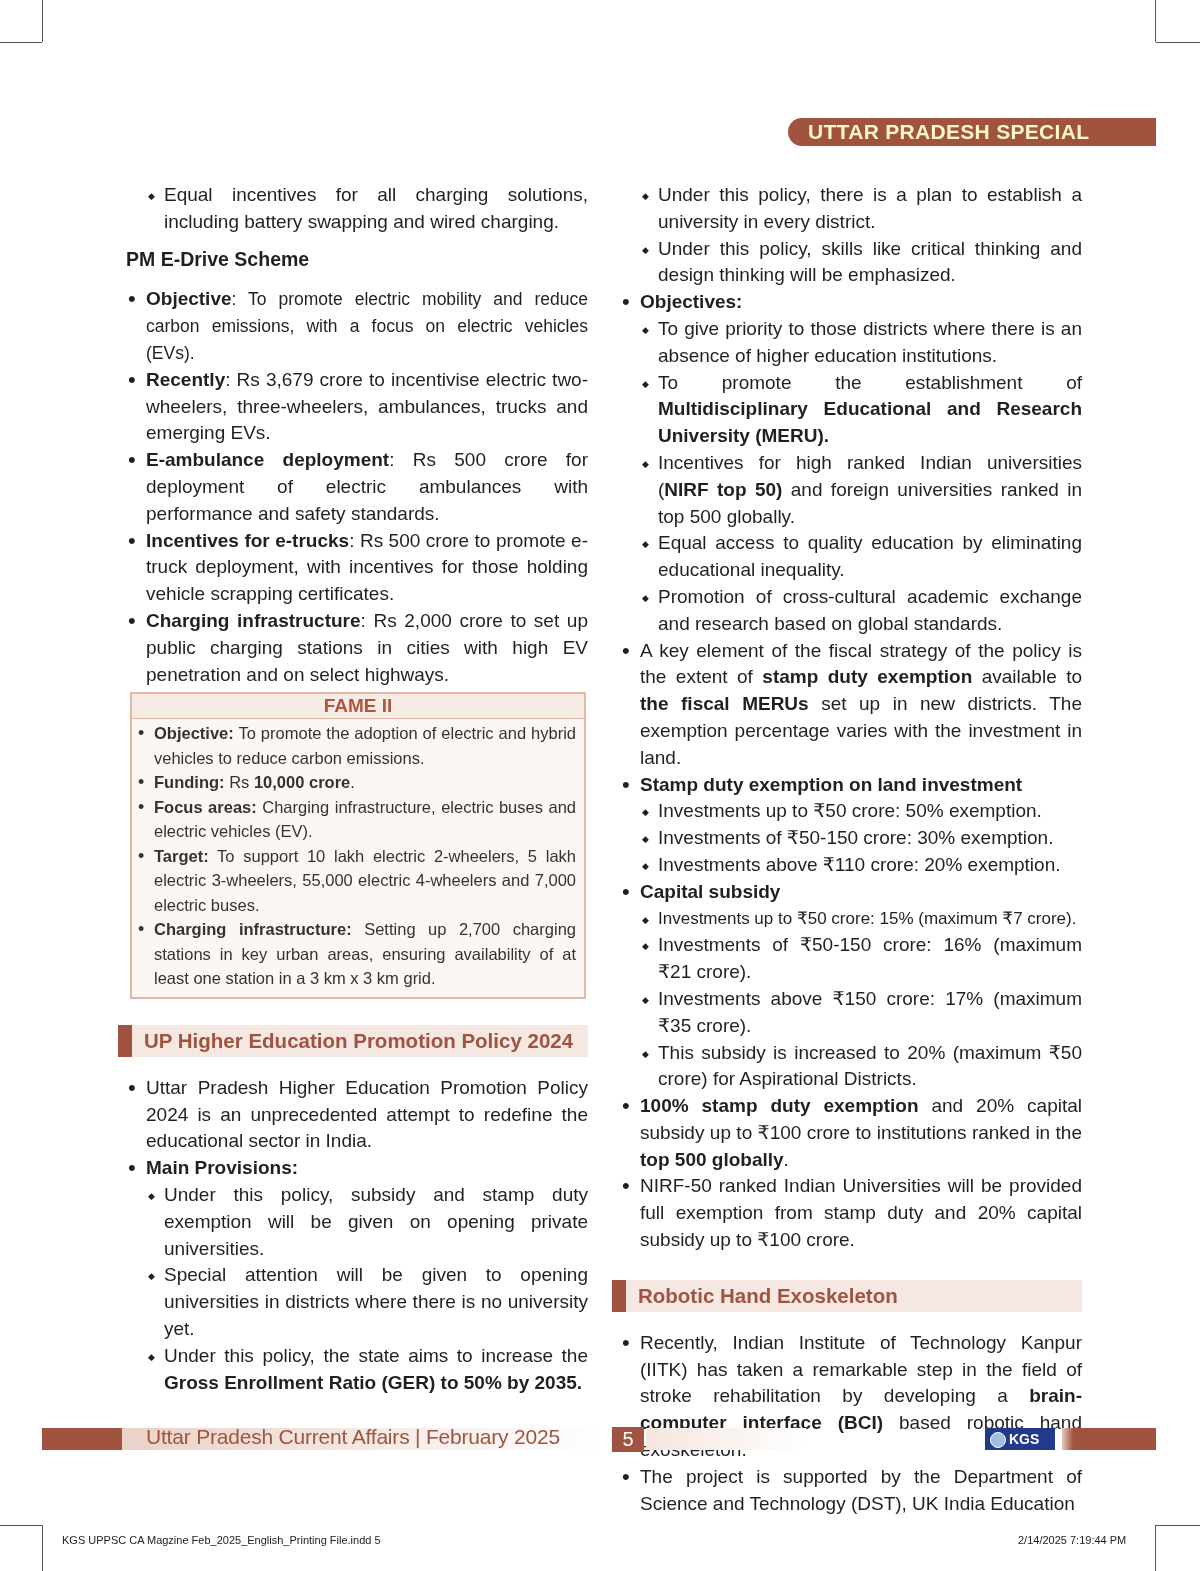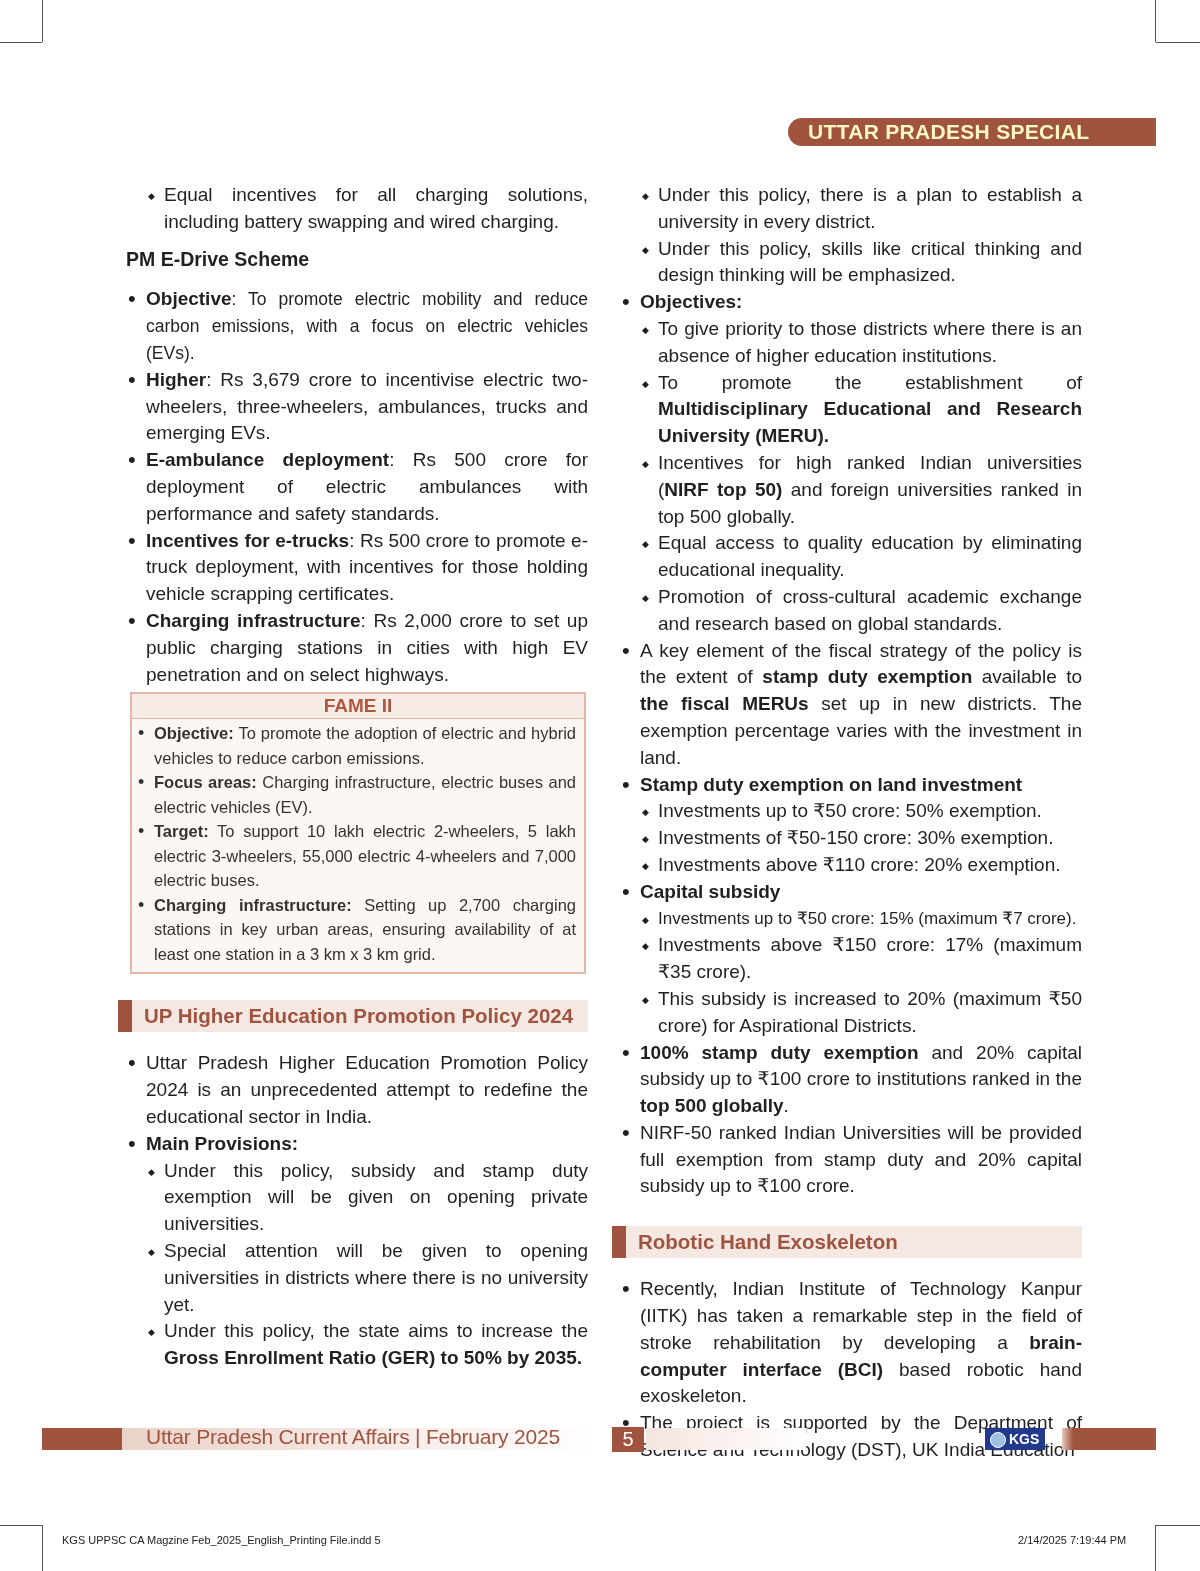--- a/index.html
+++ b/index.html
@@ -21,21 +21,21 @@
   .box-body .bul { padding-left: 22px; }
   .box-body .bul::before { left: 6px; font-size: 18px; }
   .sec-head { position: relative; height: 32px; background: #f5e8e2; margin: 26px 0 18px 0; color: #a0543f; font-weight: bold; font-size: 20.5px; line-height: 32px; padding-left: 26px; }
   .sec-head::before { content: ""; position: absolute; left: 0; top: 0; width: 14px; height: 32px; background: #a0543f; }
   .footer-bar { position: absolute; top: 1428px; height: 22px; }
   .footer-left { left: 42px; width: 80px; background: #a0543f; }
   .footer-fade { left: 122px; width: 480px; background: linear-gradient(90deg, #ead2c8, #fff); }
   .footer-text { position: absolute; left: 146px; top: 1425px; font-size: 21px; color: #a0543f; font-family: "Liberation Sans", sans-serif; letter-spacing: -0.2px; }
   .page-num { position: absolute; left: 612px; top: 1427px; width: 32px; height: 25px; background: #a0543f; color: #fff; text-align: center; font-size: 20px; line-height: 25px; }
   .right-fade { position: absolute; left: 646px; top: 1428px; width: 160px; height: 22px; background: linear-gradient(90deg, #f5e5de, #fff); }
-  .kgs-logo { position: absolute; left: 985px; top: 1428px; width: 60px; height: 22px; background: #233a8c; color: #fff; font-weight: bold; font-size: 14px; line-height: 22px; padding-left: 24px; }
+  .kgs-logo { position: absolute; left: 985px; top: 1428px; width: 70px; height: 22px; background: #233a8c; color: #fff; font-weight: bold; font-size: 14px; line-height: 22px; padding-left: 24px; }
   .kgs-logo::before { content: ""; position: absolute; left: 5px; top: 4px; width: 14px; height: 14px; border-radius: 50%; background: #9fc0e0; border: 1px solid #fff; }
   .footer-right { left: 1062px; width: 94px; background: linear-gradient(90deg, #e8cabd 0, #a0543f 12%, #a0543f 100%); }
   .slug { position: absolute; top: 1534px; font-size: 11px; color: #222; }
 </style>
 </head>
 <body>
 
 <div class="crop" style="left:42px;top:0;width:1px;height:42px;"></div>
 <div class="crop" style="left:0;top:42px;width:42px;height:1px;"></div>
 <div class="crop" style="left:1155px;top:0;width:1px;height:42px;"></div>
@@ -45,29 +45,30 @@
 <div class="crop" style="left:1155px;top:1525px;width:1px;height:46px;"></div>
 <div class="crop" style="left:1156px;top:1525px;width:44px;height:1px;"></div>
 
 <div class="header-banner">UTTAR PRADESH SPECIAL</div>
 
 <div class="col col-left">
   <div class="sub">Equal incentives for all charging solutions, including battery swapping and wired charging.</div>
   <div class="h3">PM E-Drive Scheme</div>
 
   <div class="bul"><b>Objective</b><span style="font-size:17.5px;">: To promote electric mobility and reduce carbon emissions, with a focus on electric vehicles (EVs).</span></div>
-  <div class="bul"><b>Higher</b><span>: Rs 3,679 crore to incentivise electric two-wheelers, three-wheelers, ambulances, trucks and emerging EVs.</span></div>
+  <div class="bul"><b>Recently</b><span>: Rs 3,679 crore to incentivise electric two-wheelers, three-wheelers, ambulances, trucks and emerging EVs.</span></div>
   <div class="bul"><b>E-ambulance deployment</b><span>: Rs 500 crore for deployment of electric ambulances with performance and safety standards.</span></div>
   <div class="bul"><b>Incentives for e-trucks</b><span>: Rs 500 crore to promote e-truck deployment, with incentives for those holding vehicle scrapping certificates.</span></div>
   <div class="bul"><b>Charging infrastructure</b><span>: Rs 2,000 crore to set up public charging stations in cities with high EV penetration and on select highways.</span></div>
 
   <div class="box">
     <div class="box-title">FAME II</div>
     <div class="box-body">
       <div class="bul"><b>Objective:</b><span> To promote the adoption of electric and hybrid vehicles to reduce carbon emissions.</span></div>
+      <div class="bul"><b>Funding:</b><span> Rs </span><b>10,000 crore</b><span>.</span></div>
       <div class="bul"><b>Focus areas:</b><span> Charging infrastructure, electric buses and electric vehicles (EV).</span></div>
       <div class="bul"><b>Target:</b><span> To support 10 lakh electric 2-wheelers, 5 lakh electric 3-wheelers, 55,000 electric 4-wheelers and 7,000 electric buses.</span></div>
       <div class="bul"><b>Charging infrastructure:</b><span> Setting up 2,700 charging stations in key urban areas, ensuring availability of at least one station in a 3 km x 3 km grid.</span></div>
     </div>
   </div>
 
   <div class="sec-head">UP Higher Education Promotion Policy 2024</div>
   <div class="bul">Uttar Pradesh Higher Education Promotion Policy 2024 is an unprecedented attempt to redefine the educational sector in India.</div>
   <div class="bul"><b>Main Provisions:</b></div>
   <div class="sub">Under this policy, subsidy and stamp duty exemption will be given on opening private universities.</div>
@@ -84,20 +85,21 @@
   <div class="sub"><span>Incentives for high ranked Indian universities (</span><b>NIRF top 50)</b><span> and foreign universities ranked in top 500 globally.</span></div>
   <div class="sub">Equal access to quality education by eliminating educational inequality.</div>
   <div class="sub">Promotion of cross-cultural academic exchange and research based on global standards.</div>
   <div class="bul"><span>A key element of the fiscal strategy of the policy is the extent of </span><b>stamp duty exemption</b><span> available to </span><b>the fiscal MERUs</b><span> set up in new districts. The exemption percentage varies with the investment in land.</span></div>
   <div class="bul"><b>Stamp duty exemption on land investment</b></div>
   <div class="sub">Investments up to ₹50 crore: 50% exemption.</div>
   <div class="sub">Investments of ₹50-150 crore: 30% exemption.</div>
   <div class="sub">Investments above ₹110 crore: 20% exemption.</div>
   <div class="bul"><b>Capital subsidy</b></div>
   <div class="sub" style="font-size:17px;">Investments up to ₹50 crore: 15% (maximum ₹7 crore).</div>
+  <div class="sub">Investments of ₹50-150 crore: 16% (maximum ₹21 crore).</div>
   <div class="sub">Investments above ₹150 crore: 17% (maximum ₹35 crore).</div>
   <div class="sub">This subsidy is increased to 20% (maximum ₹50 crore) for Aspirational Districts.</div>
   <div class="bul"><b>100% stamp duty exemption</b><span> and 20% capital subsidy up to ₹100 crore to institutions ranked in the </span><b>top 500 globally</b><span>.</span></div>
   <div class="bul">NIRF-50 ranked Indian Universities will be provided full exemption from stamp duty and 20% capital subsidy up to ₹100 crore.</div>
 
   <div class="sec-head">Robotic Hand Exoskeleton</div>
   <div class="bul"><span>Recently, Indian Institute of Technology Kanpur (IITK) has taken a remarkable step in the field of stroke rehabilitation by developing a </span><b>brain-computer interface (BCI)</b><span> based robotic hand exoskeleton.</span></div>
   <div class="bul">The project is supported by the Department of Science and Technology (DST), UK India Education</div>
 </div>
 

